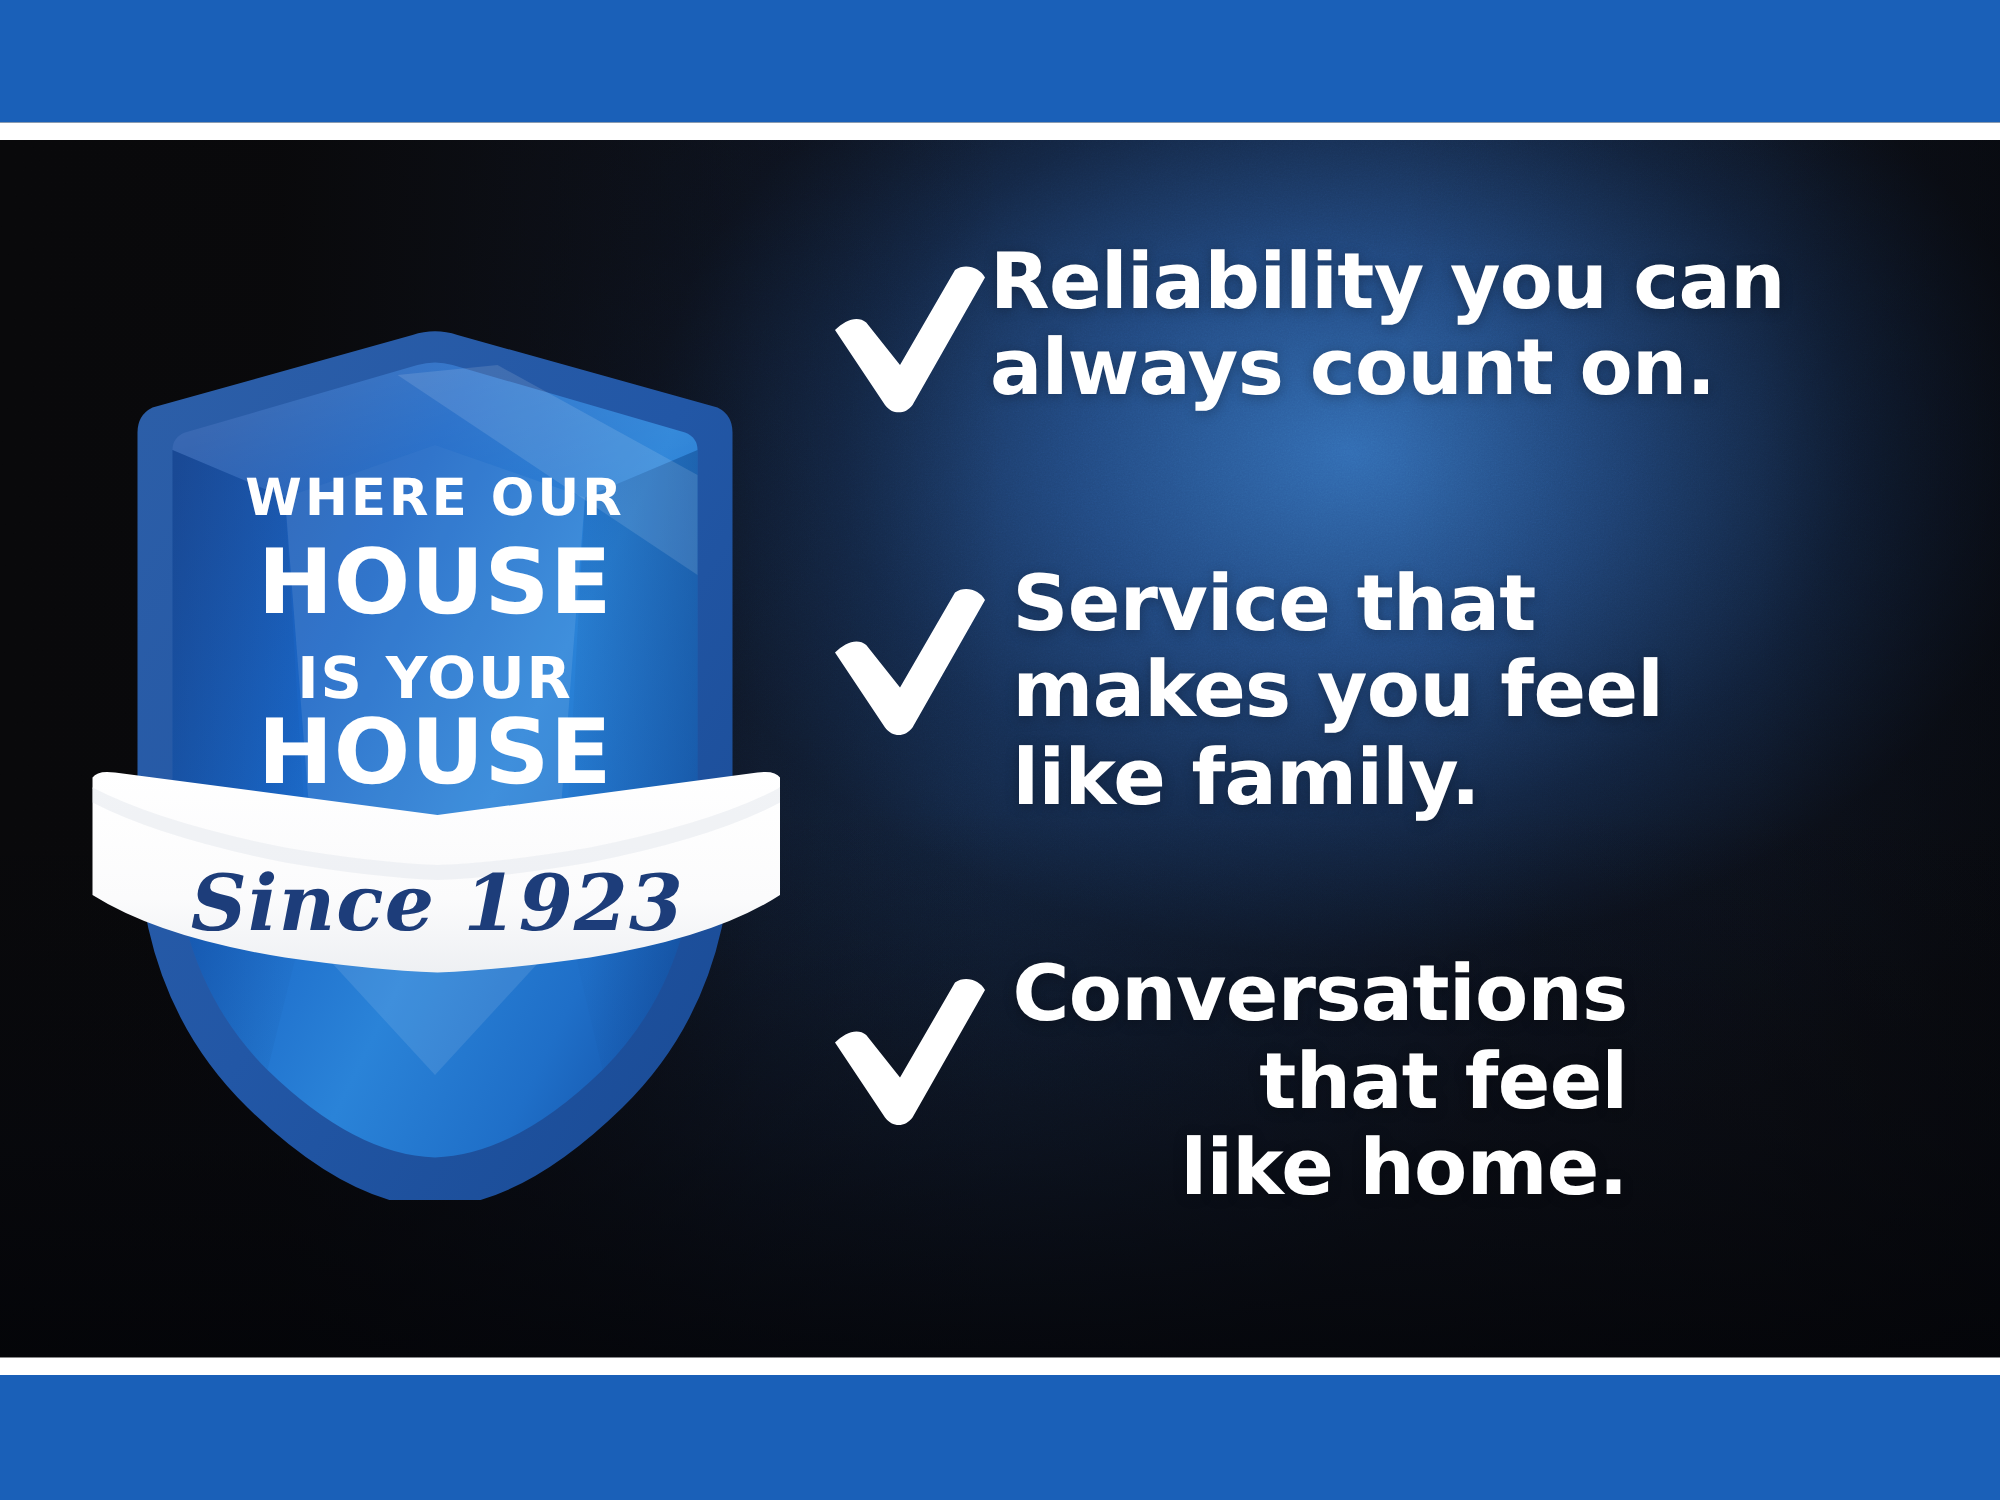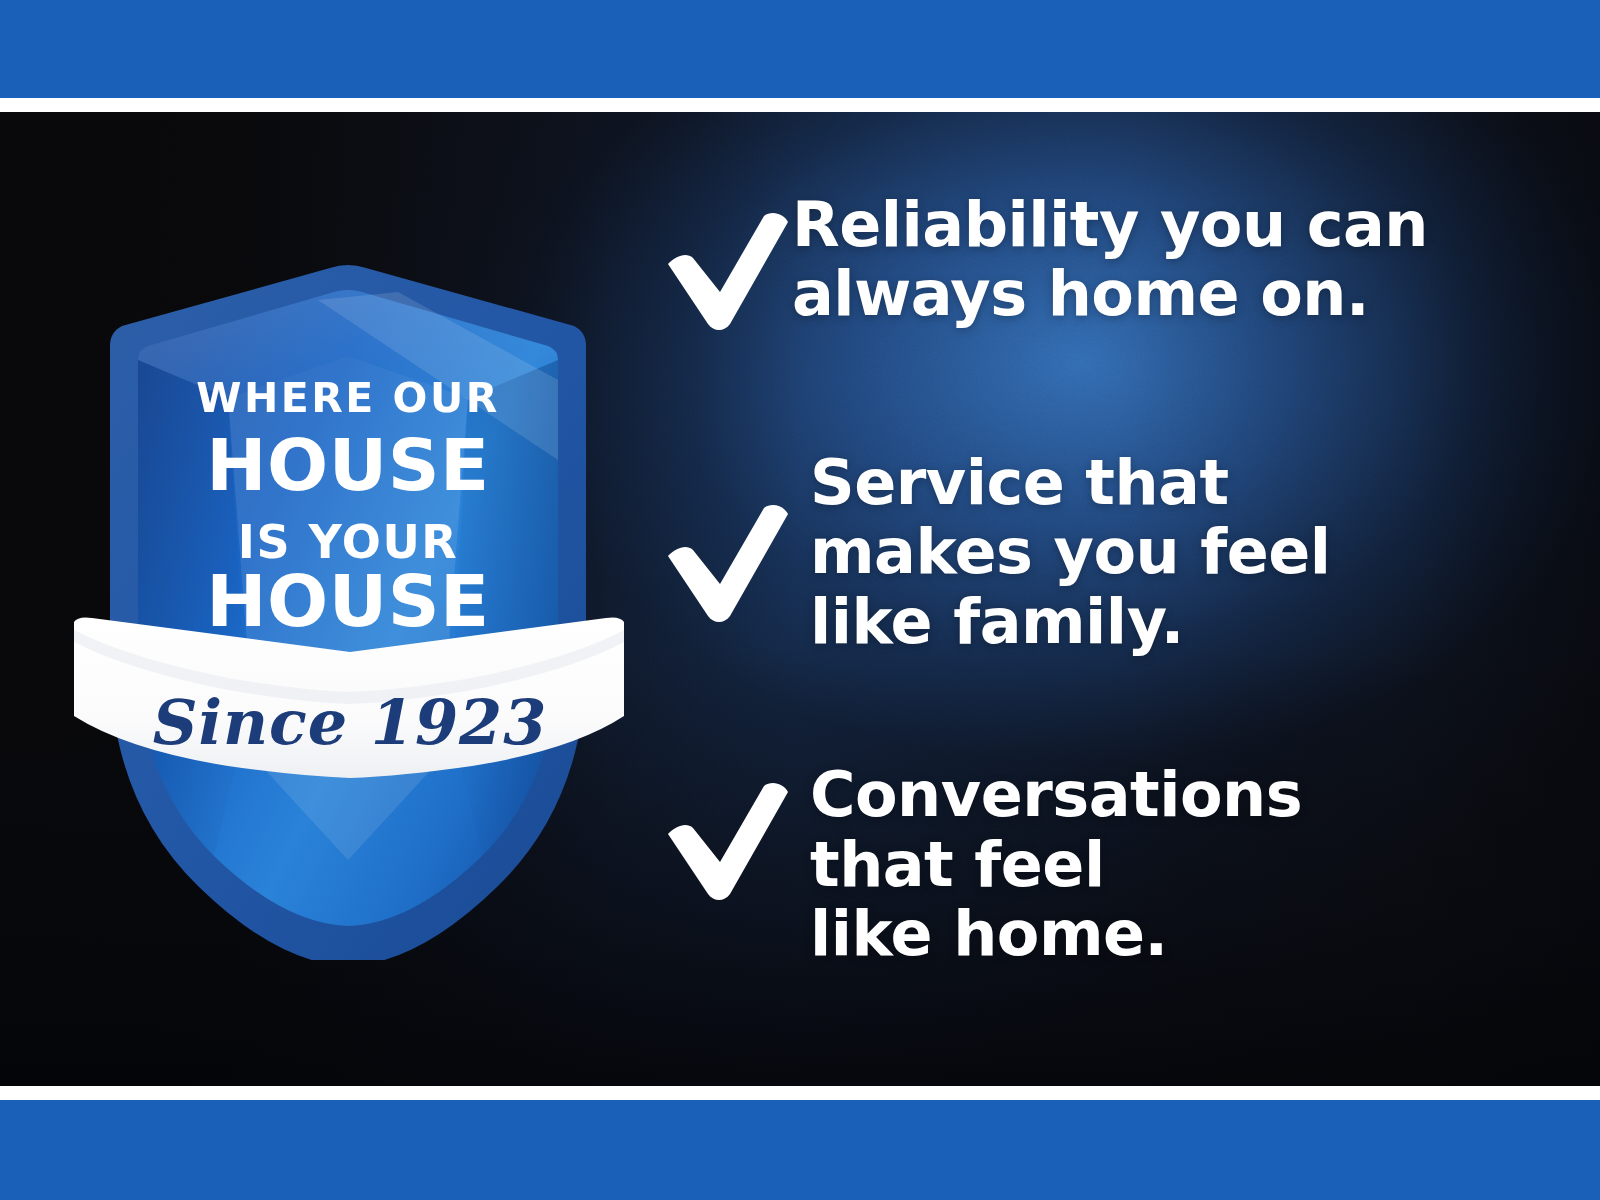--- a/index.html
+++ b/index.html
@@ -67,35 +67,35 @@
     position:absolute;inset:-10px;opacity:.30;mix-blend-mode:overlay;
   }
 
   
   .logo{position:absolute;left:68px;top:160px;width:560px;height:800px;z-index:20;}
 
   
   .checklist{position:absolute;left:660px;top:190px;width:880px;z-index:20;}
   .check-row{display:flex;align-items:flex-start;}
   .check-row.r1{margin-bottom:118px;}
-  .check-row.r2{margin-bottom:104px;align-items:center;}
+  .check-row.r2{margin-bottom:104px;}
   .check-mark{flex:0 0 136px;width:136px;height:118px;margin-top:22px;}
   .check-text{
     color:#ffffff;
     font-family:"DejaVu Sans","Liberation Sans",sans-serif;
     font-weight:bold;
     font-size:62px;
     line-height:1.12;
     letter-spacing:-0.5px;
     white-space:pre-line;
     text-shadow:0 2px 10px rgba(0,0,0,.28);
   }
   .check-row.r1 .check-text{margin-left:-4px;}
   .check-row.r2 .check-text{margin-left:14px;}
-  .check-row.r3 .check-text{margin-left:14px;}
+  .check-row.r3 .check-text{margin-left:14px;text-align:right;}
 </style>
 </head>
 <body>
 
 <div id="canvas">
 
   <div class="brand-bar top"></div>
   <div class="white-rule top"></div>
 
   <div class="stage">
@@ -228,21 +228,21 @@
     </svg>
   </div>
 
   <div class="checklist">
 
     <div class="check-row r1">
       <svg class="check-mark" viewBox="0 0 136 118" xmlns="http://www.w3.org/2000/svg">
         <path d="M8,52 C16,44 26,40 33,46 L60,80 L104,4 C112,-2 124,2 128,10 L70,112 C64,120 54,120 48,112 Z" fill="#ffffff"></path>
       </svg>
       <div class="check-text">Reliability you can
-always home on.</div>
+always count on.</div>
     </div>
 
     <div class="check-row r2">
       <svg class="check-mark" viewBox="0 0 136 118" xmlns="http://www.w3.org/2000/svg">
         <path d="M8,52 C16,44 26,40 33,46 L60,80 L104,4 C112,-2 124,2 128,10 L70,112 C64,120 54,120 48,112 Z" fill="#ffffff"></path>
       </svg>
       <div class="check-text">Service that
 makes you feel
 like family.</div>
     </div>

